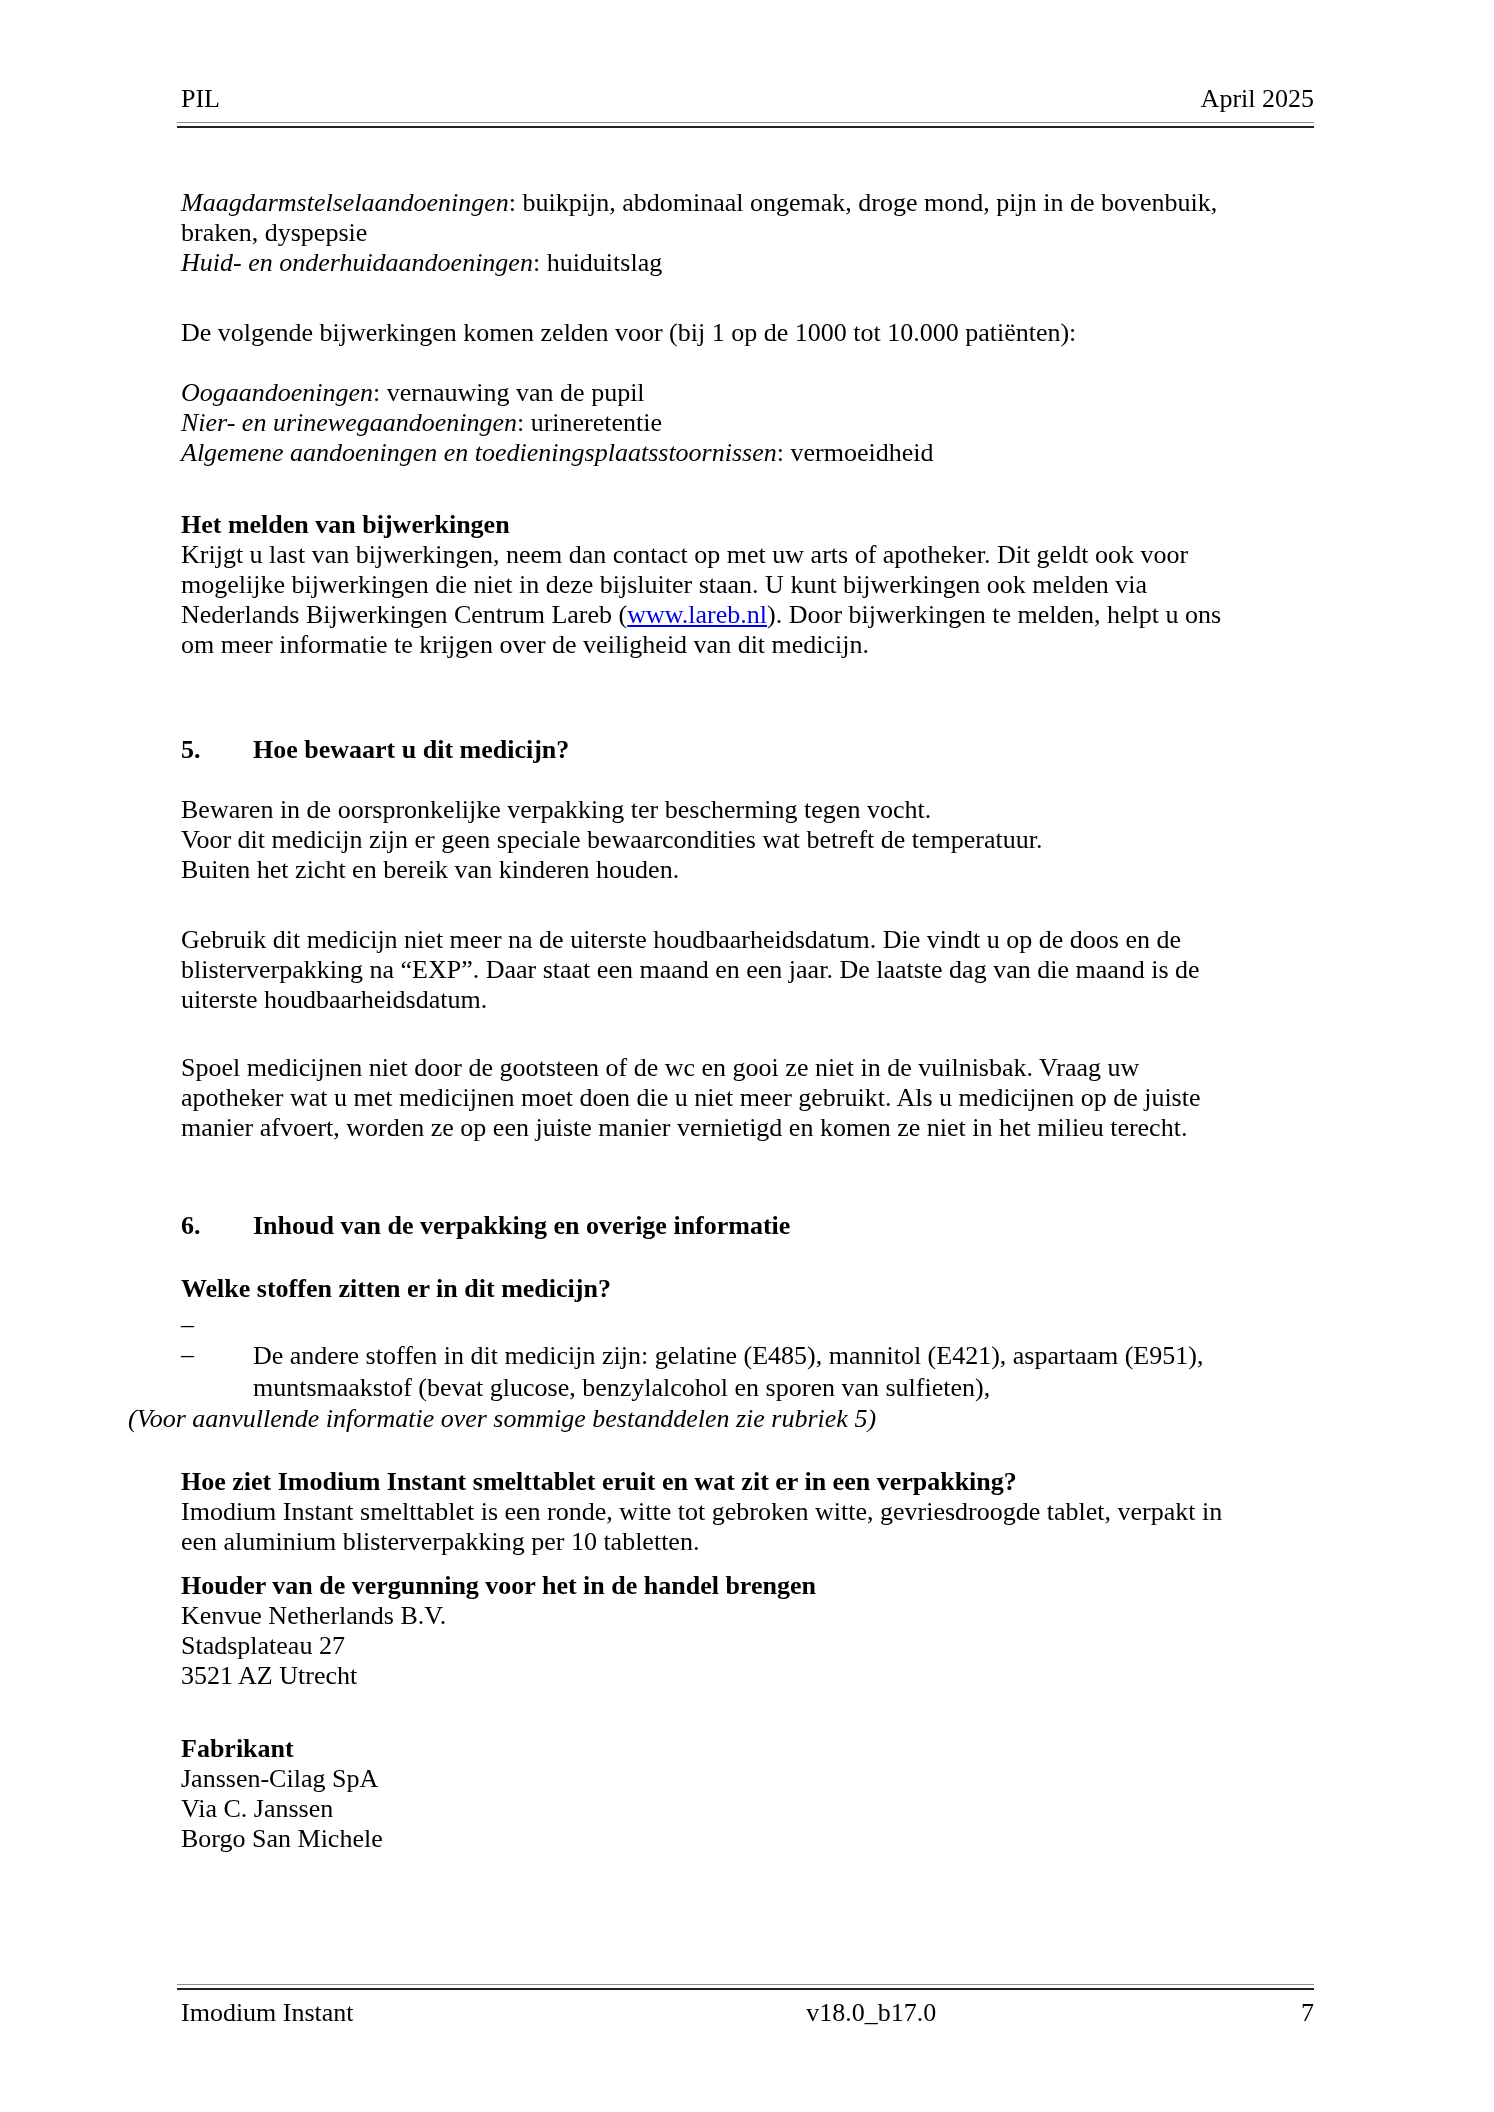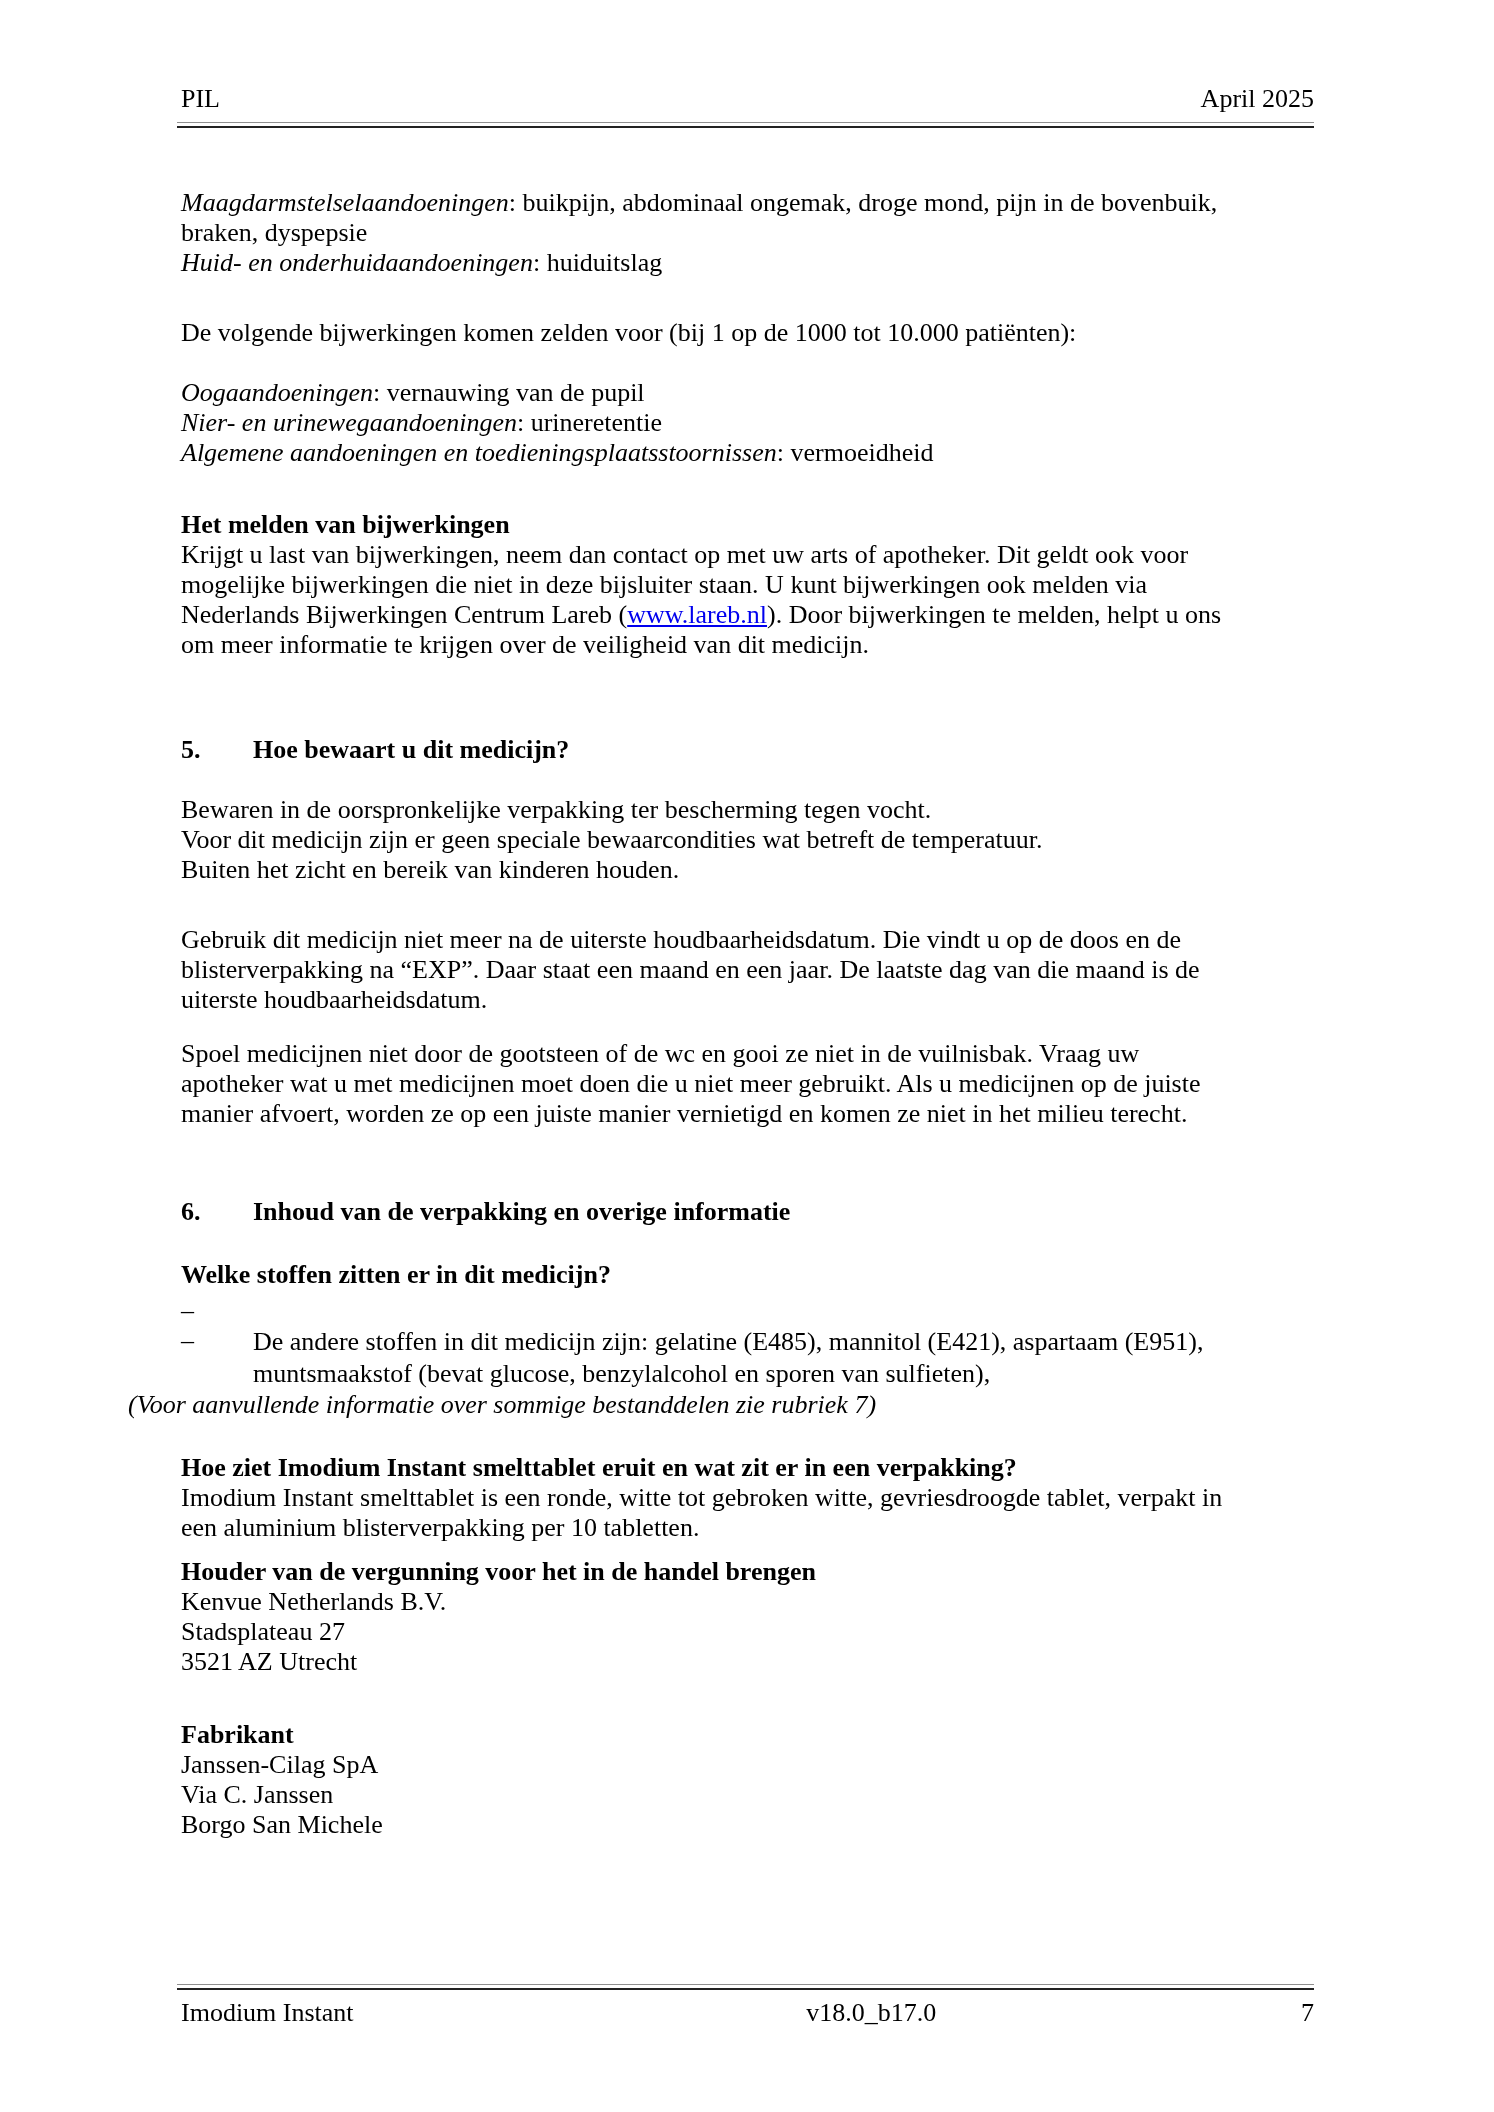--- a/index.html
+++ b/index.html
@@ -19,21 +19,21 @@
   .b{font-weight:bold;}
   .sec-heading{display:flex;font-weight:bold;}
   .sec-num{width:72px;flex:none;}
   .sub-heading{font-weight:bold;}
   .bullet{display:flex;}
   .bullet .dash{width:72px;flex:none;}
   .bullet .line{height:32px;line-height:32px;}
   .note{font-style:italic;margin-left:-53px;}
   a.link{color:#0000EE;text-decoration:underline;cursor:pointer;}
   .mt6{margin-top:6px;}.mt30{margin-top:30px;}.mt33{margin-top:33px;}
-  .mt34{margin-top:14px;}.mt38{margin-top:24px;}.mt40{margin-top:40px;}
+  .mt34{margin-top:14px;}.mt38{margin-top:38px;}.mt40{margin-top:40px;}
   .mt42{margin-top:42px;}.mt43{margin-top:43px;}.mt68{margin-top:68px;}
   .mt75{margin-top:75px;}
   #footer{left:177px;right:180px;top:1984px;}
   #footer .row{display:flex;padding:8px 0 0 4px;}
   #footer .cell{flex:1;}
   #footer .c{text-align:right;}
   #footer .r{text-align:right;}
 </style>
 </head>
 <body>
@@ -108,21 +108,21 @@
     </div>
     <div class="bullet">
       <span class="dash">–</span>
       <span>
         <div class="line">De andere stoffen in dit medicijn zijn: gelatine (E485), mannitol (E421), aspartaam (E951),</div>
         <div class="line">muntsmaakstof (bevat glucose, benzylalcohol en sporen van sulfieten),</div>
       </span>
     </div>
   </div>
 
-  <div class="line note">(Voor aanvullende informatie over sommige bestanddelen zie rubriek 7)</div>
+  <div class="line note">(Voor aanvullende informatie over sommige bestanddelen zie rubriek 5)</div>
 
   <div class="mt33">
     <div class="line b">Hoe ziet Imodium Instant smelttablet eruit en wat zit er in een verpakking?</div>
     <div class="line">Imodium Instant smelttablet is een ronde, witte tot gebroken witte, gevriesdroogde tablet, verpakt in</div>
     <div class="line">een aluminium blisterverpakking per 10 tabletten.</div>
   </div>
 
   <div class="mt34">
     <div class="line b">Houder van de vergunning voor het in de handel brengen</div>
     <div class="line">Kenvue Netherlands B.V.</div>

